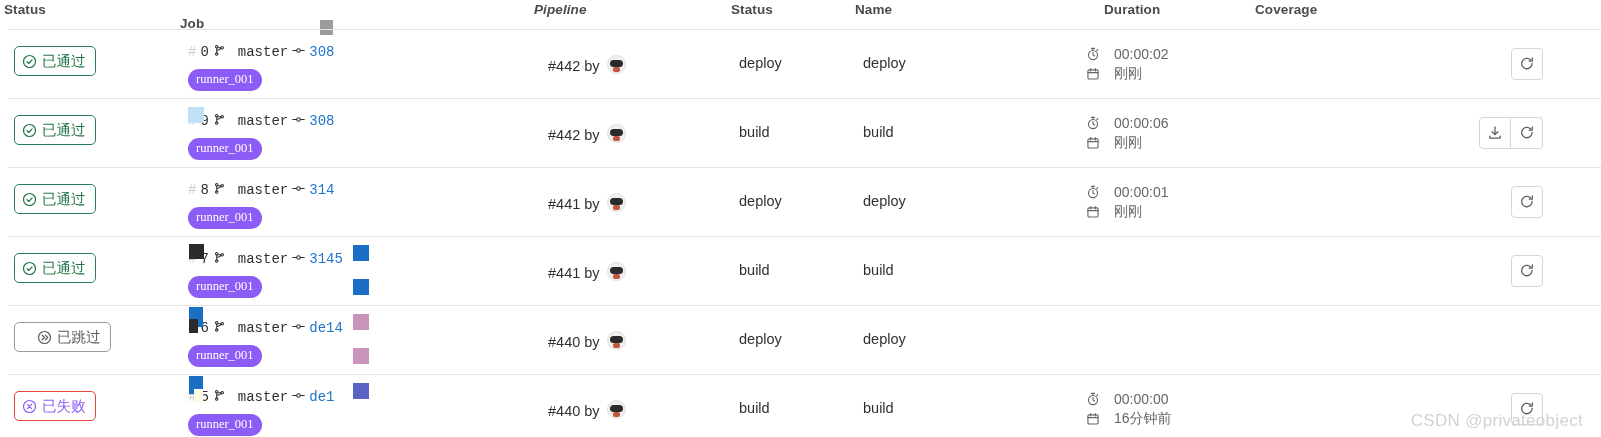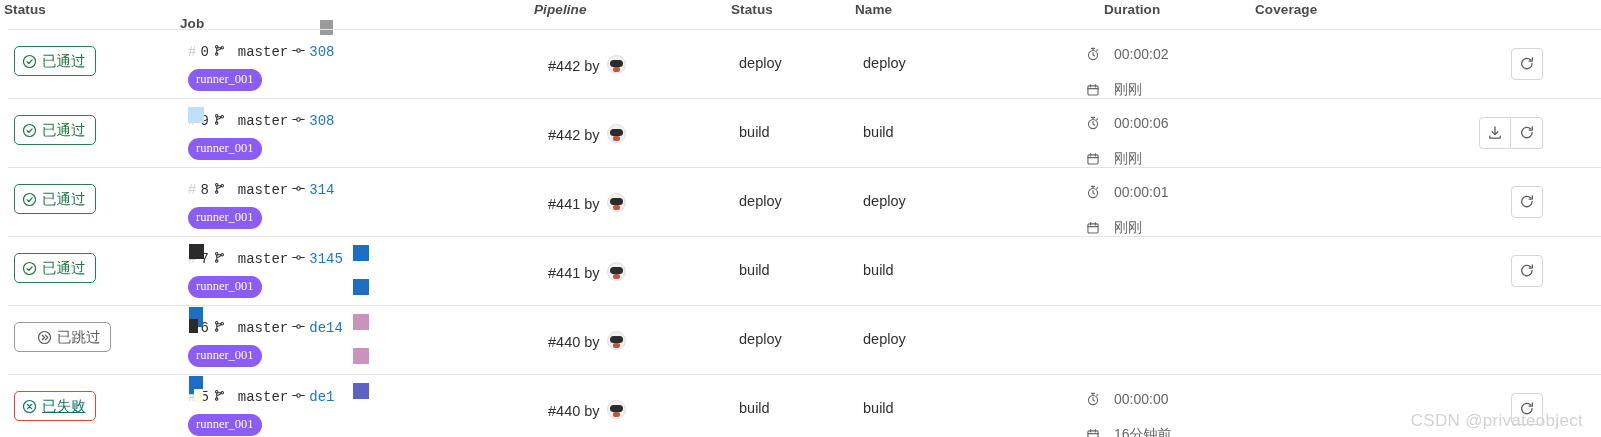--- a/index.html
+++ b/index.html
@@ -49,21 +49,21 @@
     height: 30px; padding: 0 9px 0 7px;
     border: 1px solid; border-radius: 5px;
     font-size: 14.5px; line-height: 1; white-space: nowrap;
     background: #fff;
   }
   .badge .bi {
     width: 15px; height: 15px; display: inline-block; flex: 0 0 15px;
   }
   .badge.passed  { border-color: #2a8055; color: #217645; }
   .badge.skipped { border-color: #9a9a9a; color: #5c5c5c; padding-left: 22px; }
-  .badge.failed  { border-color: #e8433a; color: #0f766e; text-decoration: underline; }
+  .badge.failed  { border-color: #e8433a; color: #8b5cf6; }
 
   
   .job-cell { position: absolute; left: 180px; top: 12px; width: 200px; }
   .job-line {
     display: flex; align-items: center; gap: 4px;
     height: 20px; font-size: 14px; white-space: nowrap;
     font-family: "Liberation Mono", "DejaVu Sans Mono", monospace;
     color: #303030; overflow: hidden;
   }
   .job-id { color: #303030; font-weight: normal; }
@@ -112,21 +112,21 @@
     position: absolute; left: 855px; top: 25px;
     font-size: 14.5px; color: #303030;
   }
 
   
   .duration-cell { position: absolute; left: 1078px; top: 14px; }
   .dur-line {
     display: flex; align-items: center; gap: 14px; height: 20px;
     font-size: 14px; color: #666666; white-space: nowrap;
   }
-  .dur-line + .dur-line { margin-top: 16px; align-items: center; }
+  .dur-line + .dur-line { margin-top: 0px; align-items: center; }
   .dur-ico { width: 14px; height: 14px; flex: 0 0 14px; display:inline-block; }
 
   
   .actions-cell {
     position: absolute; right: 58px; top: 18px;
     display: flex; align-items: center;
   }
   .act-btn {
     width: 32px; height: 32px; background: #ffffff;
     border: 1px solid #d6d6d6; color: #5c5c5c;

